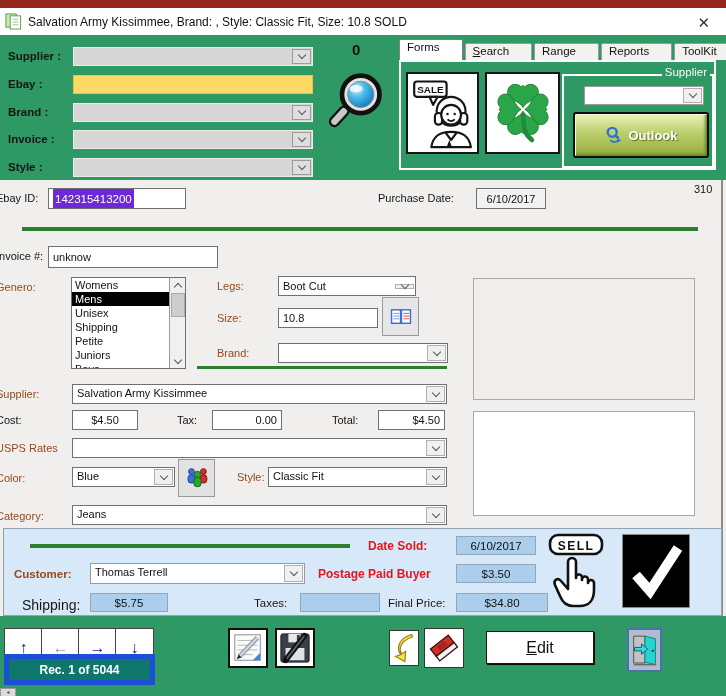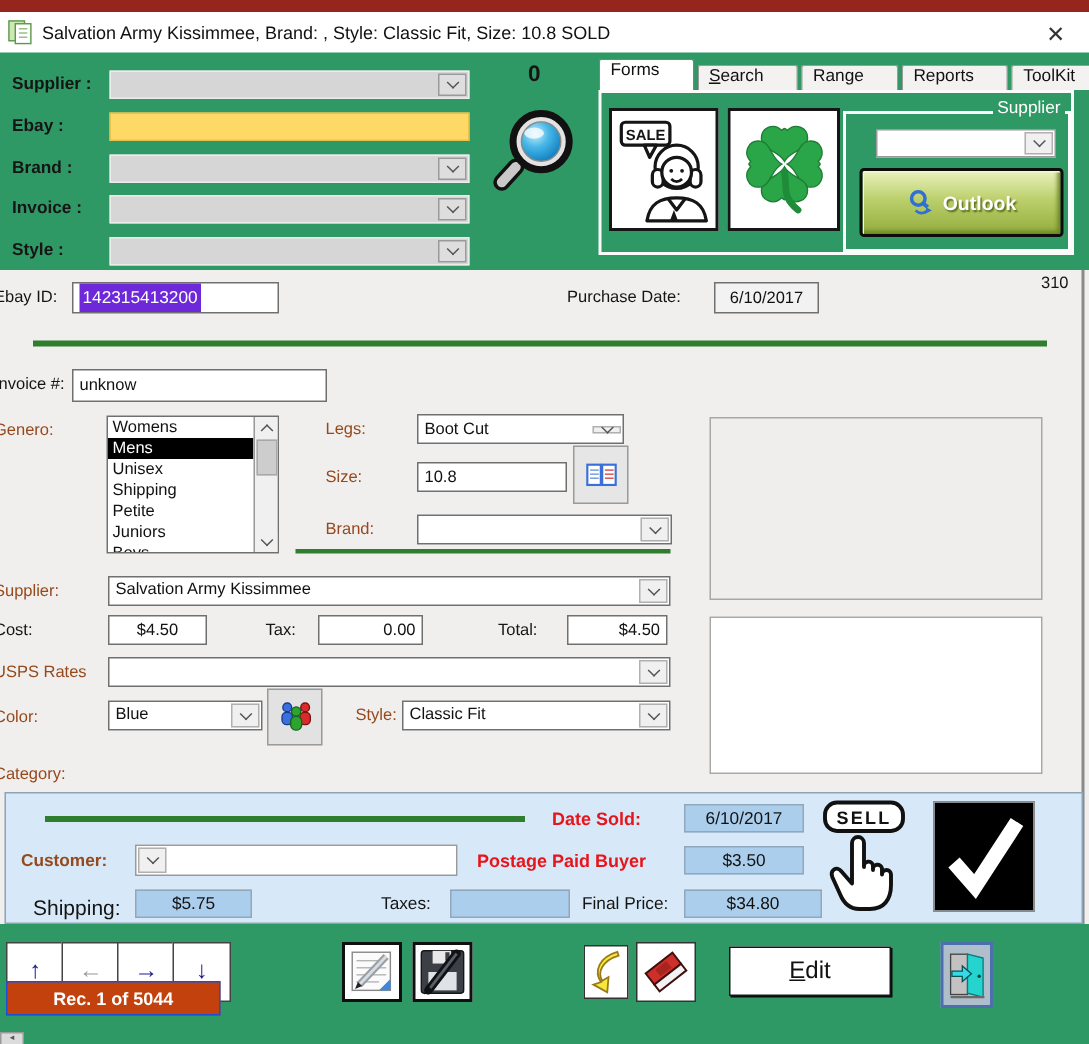--- a/index.html
+++ b/index.html
@@ -57,21 +57,21 @@
            box-shadow:inset 1px 1px 0 #f4f8d8, inset -2px -2px 3px #6c8426;
            display:flex;align-items:center;justify-content:center;gap:4px;color:#fff;font-weight:bold;font-size:13px;
            text-shadow:1px 1px 1px #5a7020;}
   
   .sold{left:3px;top:528px;width:719px;height:88px;background:#d7e9f8;border:1px solid #8fa3b5;}
   .bluebox{position:absolute;background:#abceec;border:1px solid #92a7ba;font-size:11.5px;display:flex;align-items:center;justify-content:center;box-sizing:border-box;}
   
   .framebox{position:absolute;border:1px solid #a8a8a8;box-sizing:border-box;}
   
   .navbtn{position:absolute;width:37px;height:38px;background:#fff;border:1px solid #444;display:flex;align-items:center;justify-content:center;font-size:16px;font-weight:bold;}
-  .recbox{position:absolute;left:4px;top:654px;width:141px;height:21px;background:#c2410c;border:1px solid #1d4ed8;color:#fff;
+  .recbox{position:absolute;left:4px;top:654px;width:141px;height:21px;background:#0f766e;border:5px solid #1d4ed8;color:#fff;
           font-size:12px;font-weight:bold;display:flex;align-items:center;justify-content:center;}
   .iconbtn{position:absolute;background:#fff;border:2px solid #101010;display:flex;align-items:center;justify-content:center;box-sizing:border-box;}
   .iconbtn.thin{border-width:1px;}
   .editbtn{position:absolute;left:486px;top:631px;width:106px;height:31px;background:#fff;border:1px solid #161616;
            box-shadow:1px 1px 0 #0b0b0b;display:flex;align-items:center;justify-content:center;font-size:16px;}
   .editbtn .u{text-decoration:underline;}
   .exitbtn{position:absolute;left:627px;top:628px;width:31px;height:40px;background:#aebecb;border:2px solid #4e6fae;display:flex;align-items:center;justify-content:center;}
   .corner-scroll{position:absolute;left:0;top:688px;width:14px;height:8px;background:#dcdcdc;border:1px solid #9a9a9a;font-size:6px;line-height:6px;color:#555;text-align:center;}
   .rightedge{position:absolute;left:721px;top:180px;width:2px;height:436px;background:#8a8a8a;}
   svg text{font-family:"Liberation Sans",sans-serif;}
@@ -350,35 +350,42 @@
   </div>
   <span class="lbl brown" style="left:237px;top:471px;">Style:</span>
   <div class="combo" style="left:268px;top:467px;width:179px;height:20px;">
     <span class="txt">Classic Fit</span>
     <span class="btn">
         <i class="chev"></i>
       </span>
   </div>
 
   <span class="lbl brown" style="left:-4px;top:510px;">Category:</span>
+  <div class="combo" style="left:72px;top:505px;width:375px;height:20px;">
+    <span class="txt">Jeans</span>
+    <span class="btn">
+        <i class="chev"></i>
+      </span>
+  </div>
 
   <div class="framebox" style="left:473px;top:278px;width:222px;height:122px;background:#efeeed;"></div>
   <div class="framebox" style="left:473px;top:411px;width:222px;height:105px;background:#ffffff;"></div>
   <div class="rightedge"></div>
 
   <div class="abs sold"></div>
   <div class="hline" style="left:30px;top:544px;width:320px;height:4px;"></div>
 
   <span class="lbl red" style="left:368px;top:539px;">Date Sold:</span>
   <div class="bluebox" style="left:456px;top:536px;width:80px;height:19px;">
     <span>6/10/2017</span>
   </div>
 
   <span class="lbl brown bold" style="left:14px;top:568px;font-size:11.5px;">Customer:</span>
   <div class="combo" style="left:90px;top:563px;width:215px;height:21px;border:1px solid #9a9a9a;">
+    <span class="txt">Thomas Terrell</span>
     <span class="btn">
         <i class="chev"></i>
       </span>
   </div>
   <span class="lbl red" style="left:318px;top:567px;">Postage Paid Buyer</span>
   <div class="bluebox" style="left:456px;top:564px;width:80px;height:19px;">
     <span>$3.50</span>
   </div>
 
   <span class="lbl" style="left:22px;top:597px;font-size:14px;">Shipping:</span>

